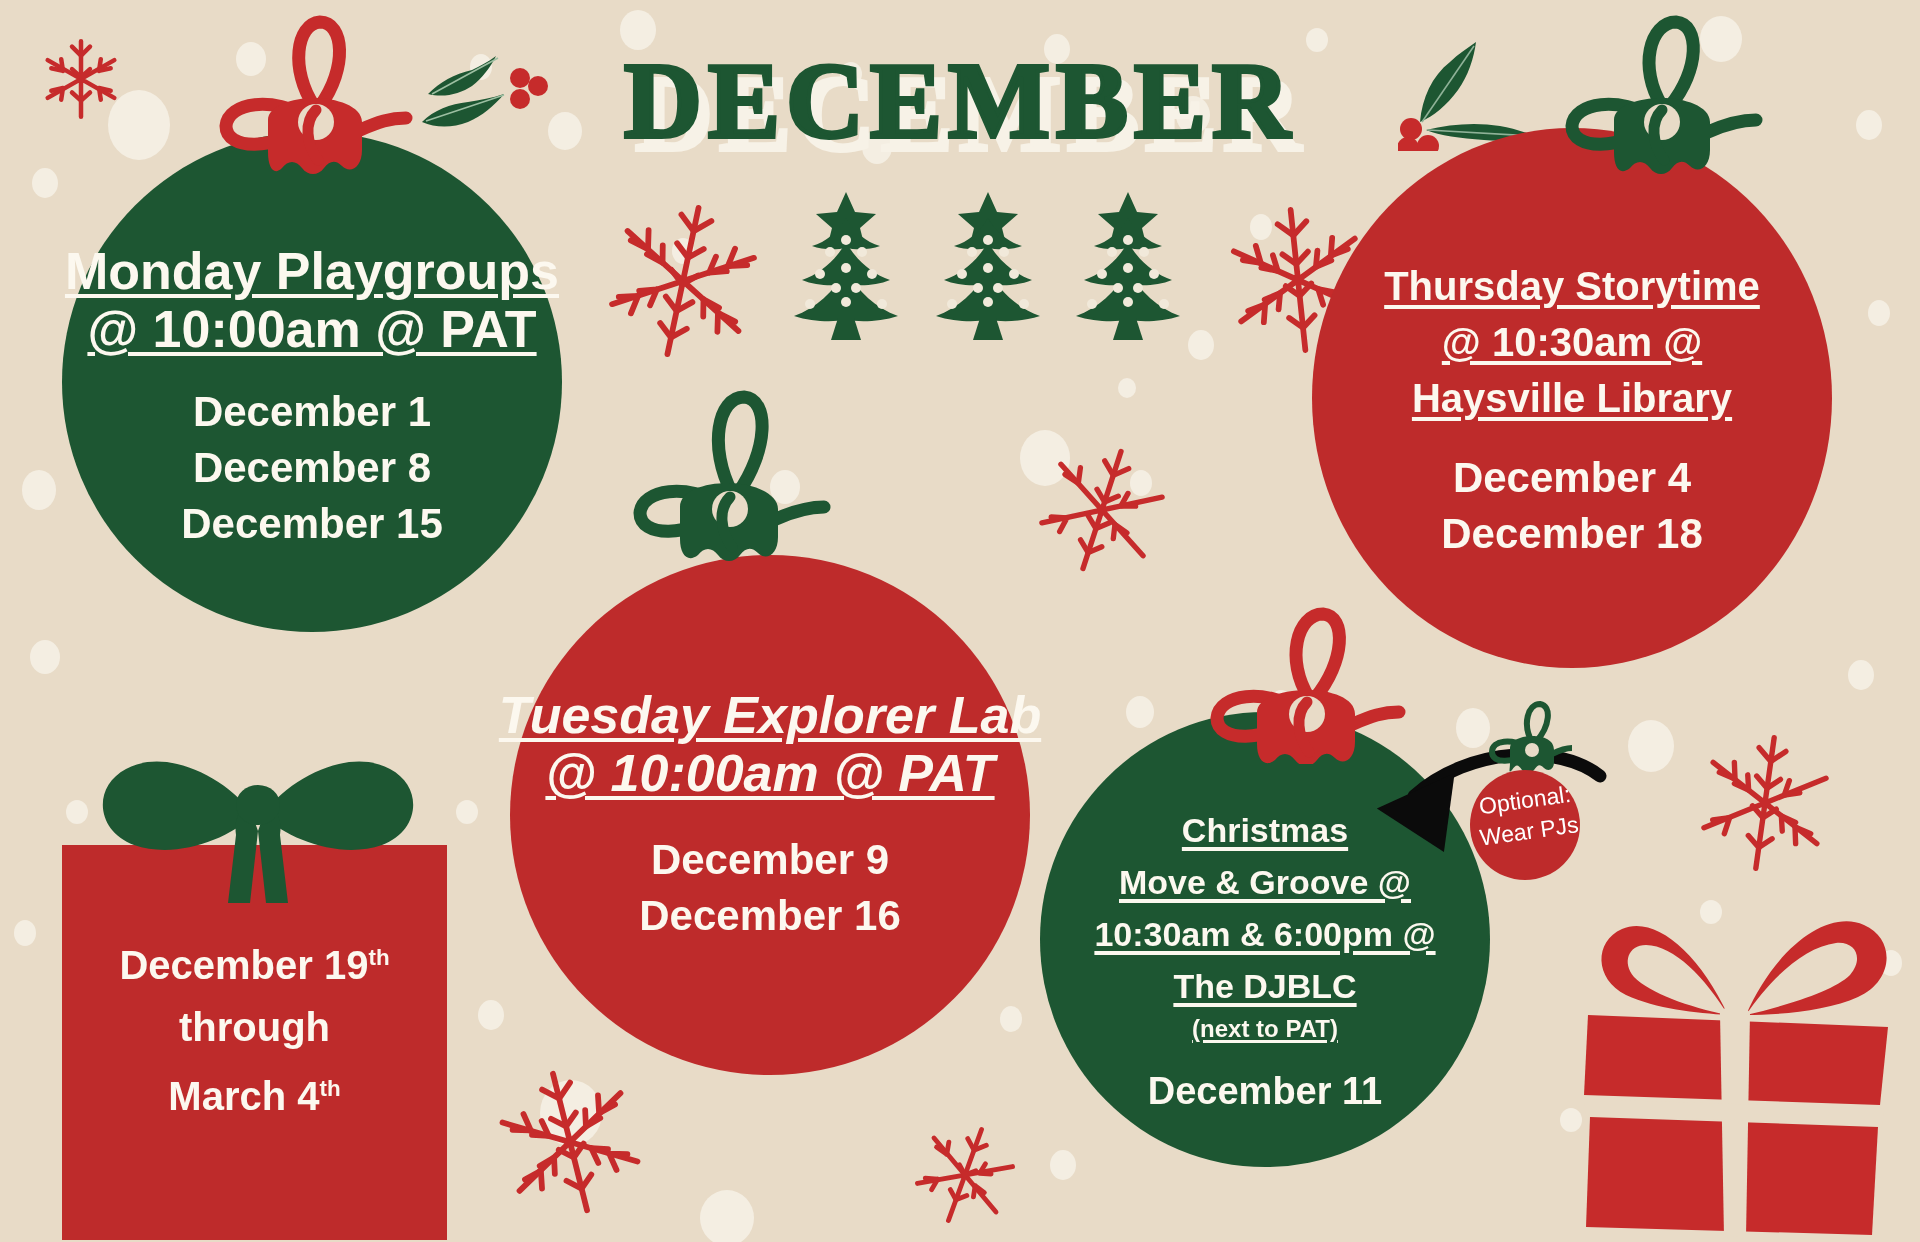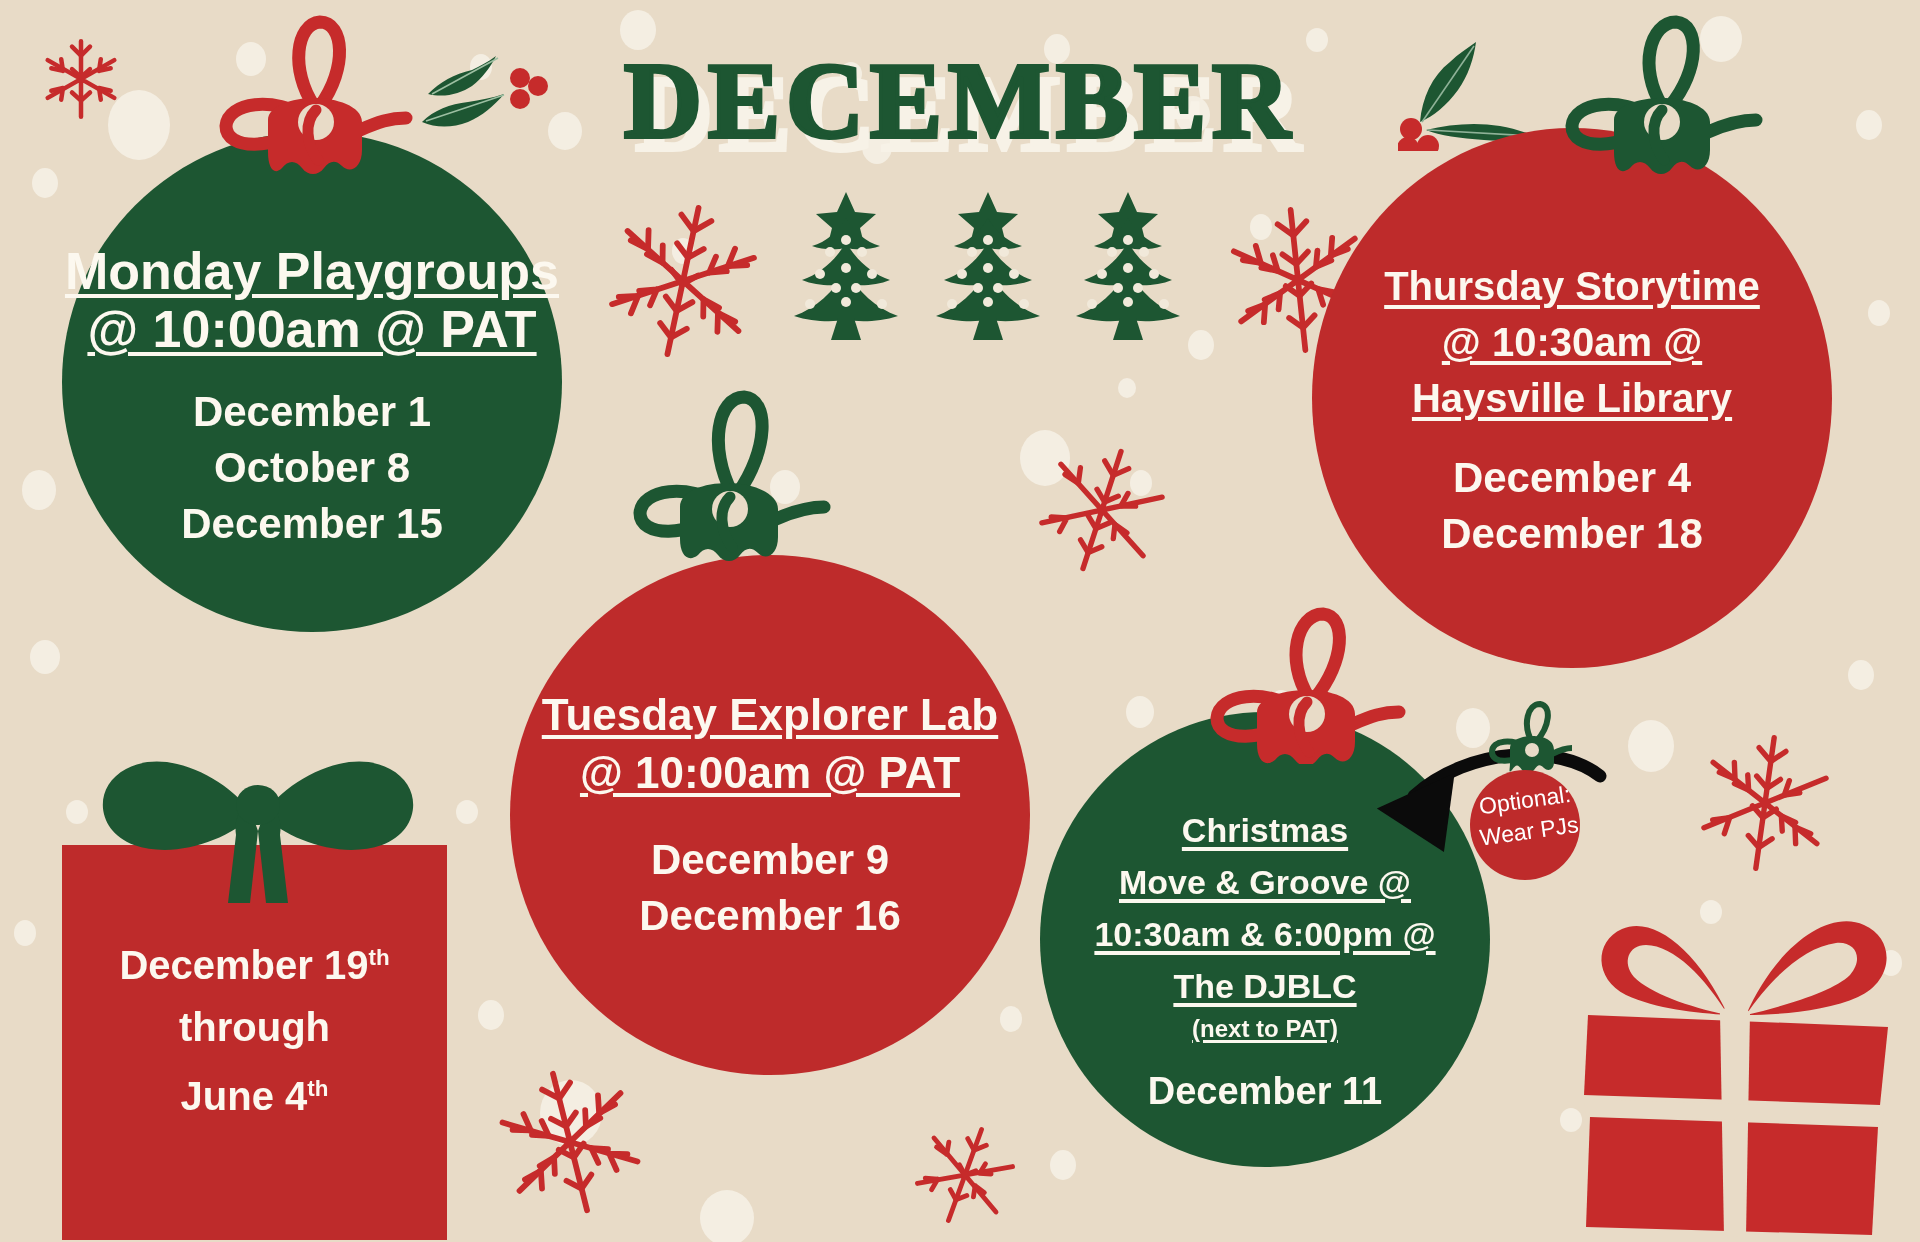--- a/index.html
+++ b/index.html
@@ -44,21 +44,21 @@
   #orn-monday{left:62px;top:132px;width:500px;height:500px;}
   #orn-monday .orn-body{background:#1D5632;}
   #orn-monday .orn-text{padding-top:30px;}
   #orn-monday .hl{font-size:52px;line-height:58px;}
   #orn-monday .dt{font-size:42px;line-height:56px;}
   #orn-monday .gap{height:26px;}
 
   
   #orn-tuesday{left:510px;top:555px;width:520px;height:520px;}
   #orn-tuesday .orn-body{background:#BE2B2B;}
-  #orn-tuesday .hl{font-size:44px;line-height:58px;}
+  #orn-tuesday .hl{font-size:52px;line-height:58px;font-style:italic;}
   #orn-tuesday .dt{font-size:42px;line-height:56px;}
   #orn-tuesday .gap{height:30px;}
 
   
   #orn-thursday{left:1312px;top:128px;width:520px;height:540px;}
   #orn-thursday .orn-body{background:#BE2B2B;}
   #orn-thursday .orn-text{padding-top:24px;}
   #orn-thursday .hl{font-size:40px;line-height:56px;}
   #orn-thursday .dt{font-size:42px;line-height:56px;}
   #orn-thursday .gap{height:24px;}
@@ -375,21 +375,21 @@
                    M184 62 C210 42 252 28 278 34 C300 40 302 62 282 72 C256 84 210 78 184 62 Z"></path>
           <path d="M160 50 C150 58 146 68 148 82 L140 150 L162 150 L170 78 Z"></path>
           <path d="M180 50 C190 58 194 68 192 82 L200 150 L178 150 L170 78 Z"></path>
           <ellipse cx="170" cy="52" rx="22" ry="20"></ellipse>
         </g>
       </svg>
     </div>
     <div class="txt">
       <div class="l2"><span>December 19</span><sup>th</sup></div>
       <div class="l2">through</div>
-      <div class="l2"><span>June 4</span><sup>th</sup></div>
+      <div class="l2"><span>March 4</span><sup>th</sup></div>
     </div>
   </div>
 
   <div class="orn" id="orn-monday">
     <div class="orn-body"></div>
     <div class="cap" style="top:-122px;margin-left:-102px;">
       <svg width="205" height="165" viewBox="0 0 205 165">
         <g fill="none" stroke="#C62B2B" stroke-width="13" stroke-linecap="round">
           <path d="M104 96 C80 60 86 14 110 12 C134 12 138 58 110 96"></path>
           <path d="M98 108 C64 86 18 92 16 116 C16 140 64 142 102 112"></path>
@@ -398,21 +398,21 @@
         <path fill="#C62B2B" d="M58 110 C58 96 82 88 104 88 C126 88 152 96 152 112 L152 140 C152 158 140 164 132 156 C126 150 120 150 114 158 C108 166 98 166 92 158 C86 150 78 150 72 158 C64 166 58 158 58 142 Z"></path>
         <circle cx="106" cy="112" r="18" fill="#E8DBC7"></circle>
         <path fill="none" stroke="#C62B2B" stroke-width="11" stroke-linecap="round" d="M106 100 C94 112 96 134 108 150"></path>
       </svg>
     </div>
     <div class="orn-text">
       <div class="hl">Monday Playgroups</div>
       <div class="hl">@ 10:00am @ PAT</div>
       <div class="gap"></div>
       <div class="dt">December 1</div>
-      <div class="dt">October 8</div>
+      <div class="dt">December 8</div>
       <div class="dt">December 15</div>
     </div>
   </div>
 
   <div class="orn" id="orn-thursday">
     <div class="orn-body"></div>
     <div class="cap" style="top:-118px;margin-left:-14px;">
       <svg width="210" height="165" viewBox="0 0 210 165">
         <g fill="none" stroke="#1D5632" stroke-width="13" stroke-linecap="round">
           <path d="M104 96 C80 58 92 12 118 12 C142 14 142 60 112 96"></path>

